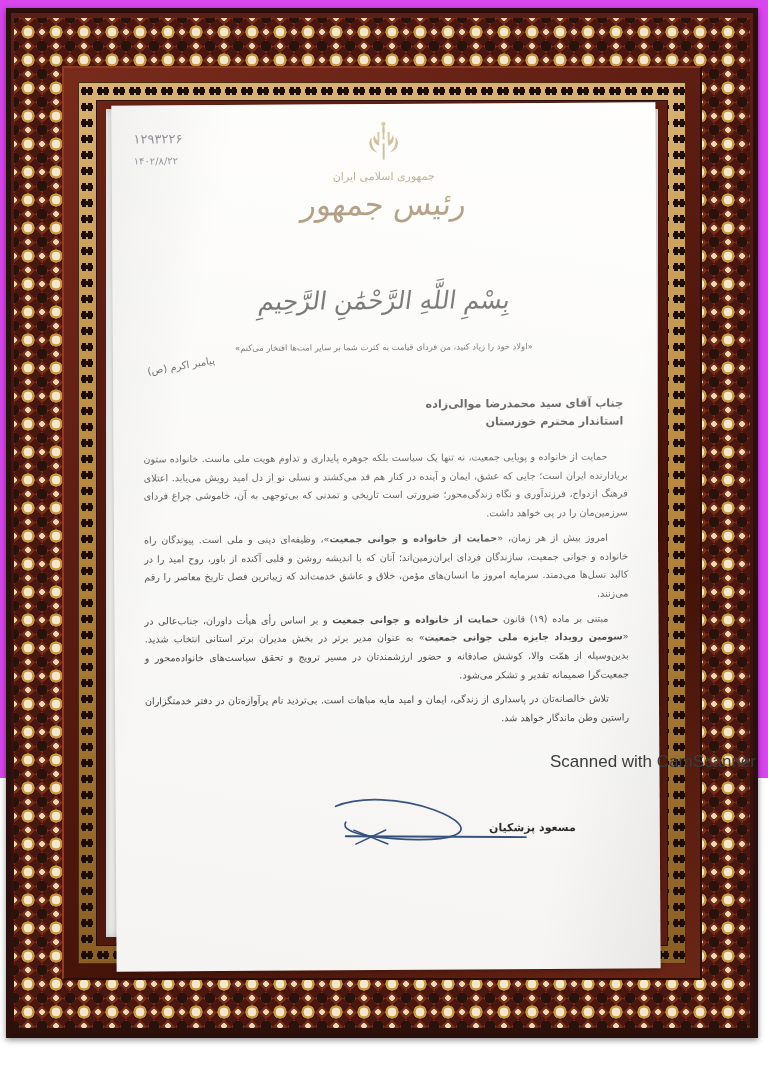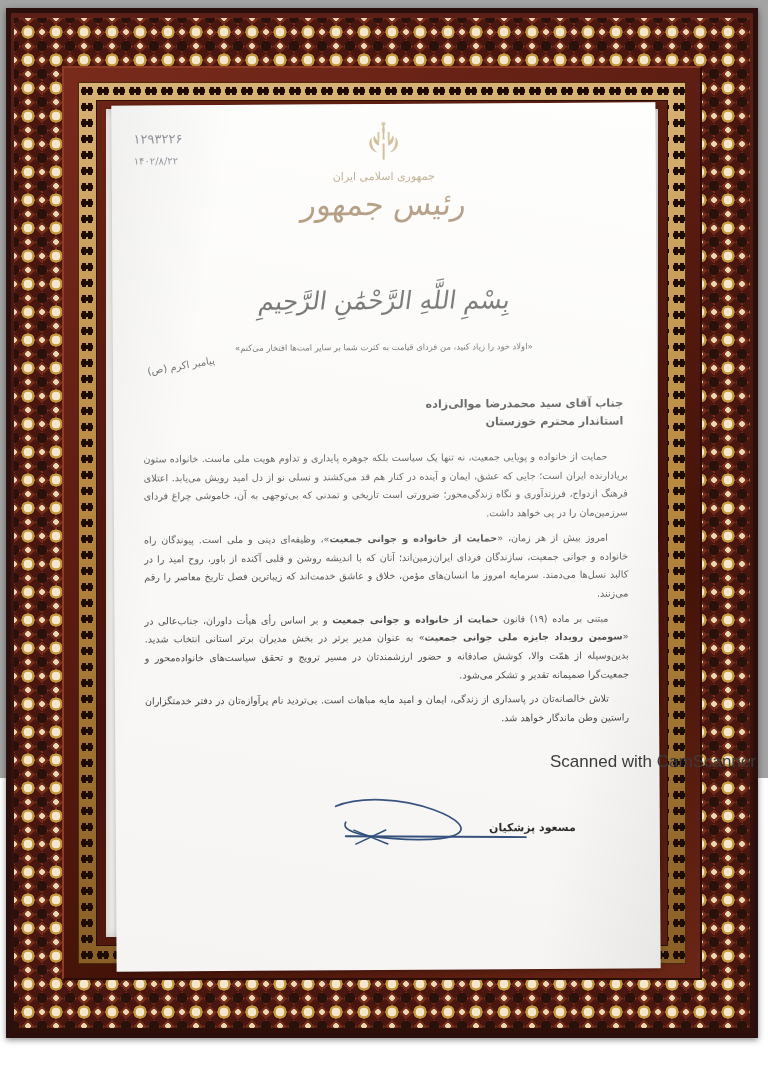--- a/index.html
+++ b/index.html
@@ -10,21 +10,21 @@
     height: 1086px;
     background: #ffffff;
     font-family: "DejaVu Sans", "Liberation Sans", sans-serif;
     overflow: hidden;
   }
 
   #scan-page {
     position: relative;
     width: 768px;
     height: 778px;
-    background: #a3a3a3;
+    background: #d946ef;
   }
 
   
   .frame-outer {
     position: absolute;
     left: 6px;
     top: 8px;
     width: 752px;
     height: 1030px;
     background: #3a1410;

